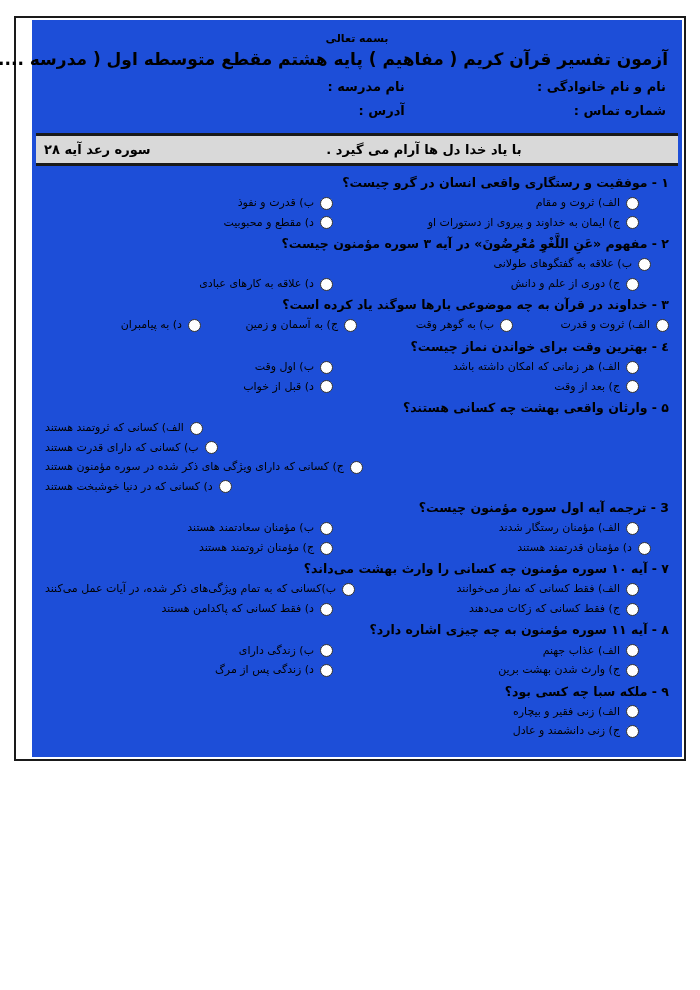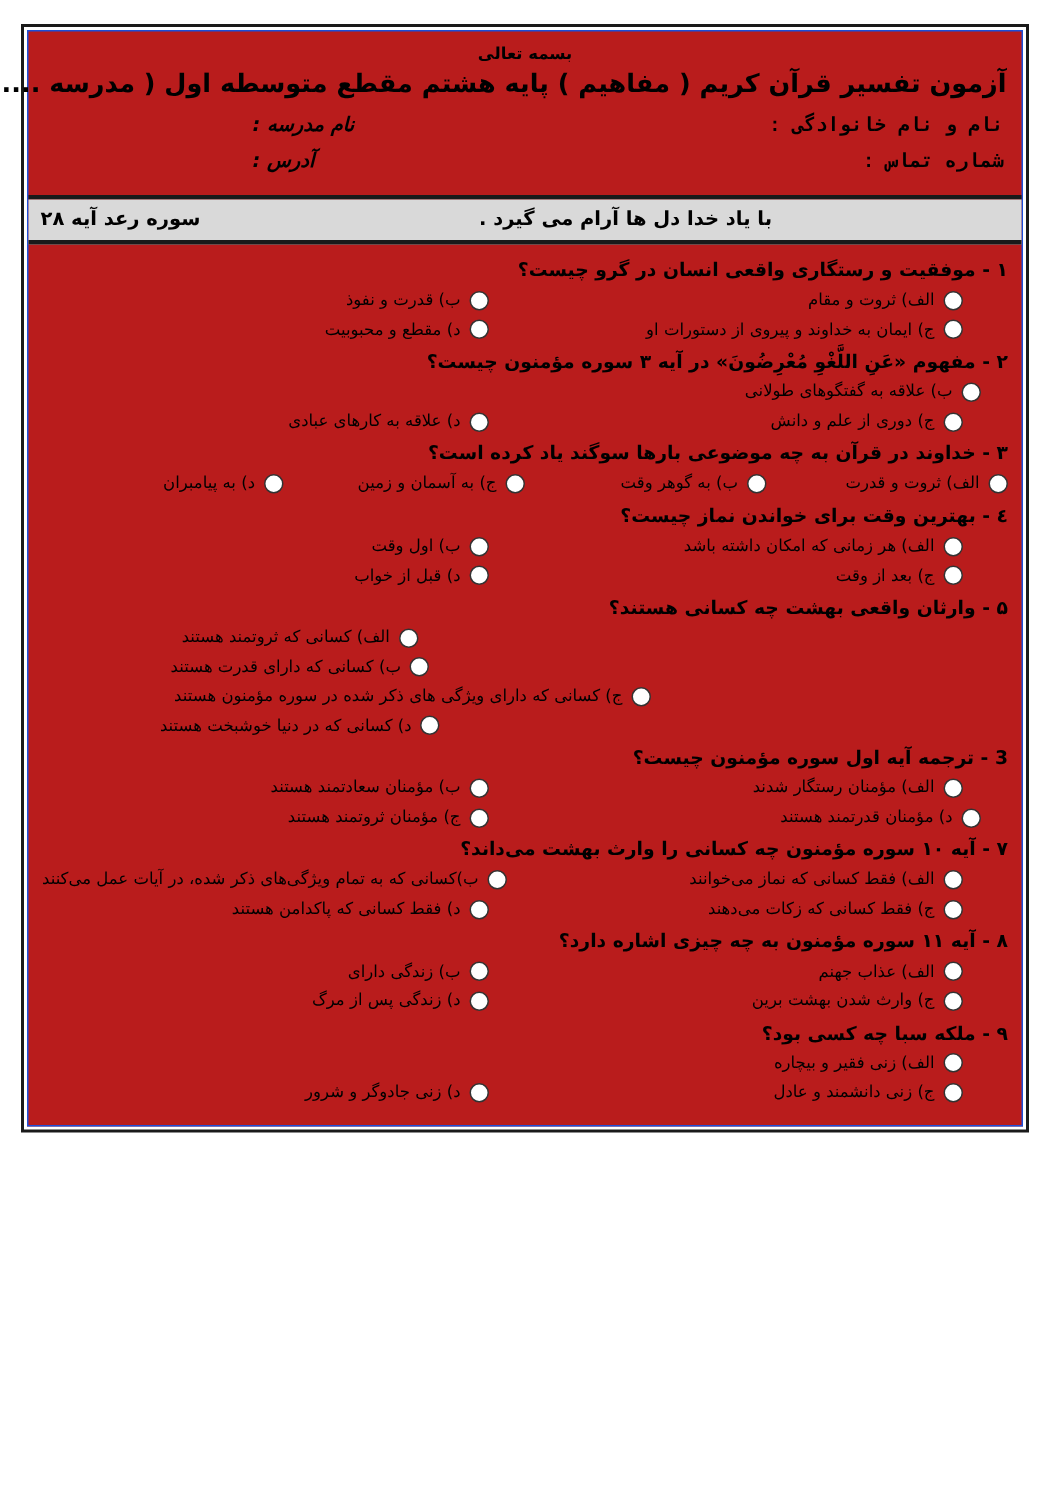--- a/index.html
+++ b/index.html
@@ -25,23 +25,24 @@
     padding: 16px 14px 0 14px;
   }
 
   
   .frame-outer {
     border: 2px solid #1a1a1a;
     padding: 2px;
     box-sizing: border-box;
   }
   .frame-inner {
-    border: 1px solid #1d4ed8;
+    border: 4px solid #1d4ed8;
     box-sizing: border-box;
-    background: #b91c1c;
+    background: #1d4ed8;
+    margin-left: 14px;
   }
 
   
   .header {
     padding: 6px 10px 6px 10px;
     border-bottom: 3px solid #1a1a1a;
   }
   .bismillah {
     text-align: center;
     font-size: 11px;
@@ -61,26 +62,24 @@
     justify-content: flex-start;
     align-items: baseline;
     font-size: 13px;
     font-weight: bold;
     margin: 0 0 9px 0;
   }
   .field-row .f-right {
     width: 42%;
     text-align: right;
     padding-right: 2px;
-    font-family: Liberation Mono, monospace;
   }
   .field-row .f-mid {
     width: 36%;
-    text-align: left;
-    font-style: italic;
+    text-align: right;
   }
   .field-row .f-rest { flex: 1; }
 
   
   .verse-banner {
     background: #d9d9d9;
     border-bottom: 3px solid #1a1a1a;
     display: flex;
     align-items: center;
     height: 30px;
@@ -119,21 +118,21 @@
     margin: 0 0 3px 0;
     font-size: 11px;
     line-height: 1.5;
   }
   
   .opt-row.cols2 > .opt { width: 50%; }
   .opt-row.cols2 > .opt.col-right { text-align: right; padding-right: 30px; }
   .opt-row.cols2 > .opt.col-left  { text-align: right; padding-right: 18px; }
 
   
-  .opt-row.stacked { justify-content: center; }
+  .opt-row.stacked { justify-content: flex-end; }
   .opt-row.stacked > .opt { text-align: right; }
 
   
   .opt-row.cols4 > .opt {
     flex: 1;
     text-align: left;
     white-space: nowrap;
   }
 
   .opt {
@@ -389,23 +388,19 @@
             <div class="opt col-right ind-110">
               <span class="bubble"></span>
               <span class="opt-label">الف) زنی فقیر و بیچاره</span>
             </div>
           </div>
           <div class="opt-row cols2">
             <div class="opt col-right ind-110">
               <span class="bubble"></span>
               <span class="opt-label">ج) زنی دانشمند و عادل</span>
             </div>
-            <div class="opt col-left ind-110">
-              <span class="bubble"></span>
-              <span class="opt-label">د) زنی جادوگر و شرور</span>
-            </div>
           </div>
         </div>
 
       </div>
     </div>
   </div>
 </div>
 
 </body></html>

